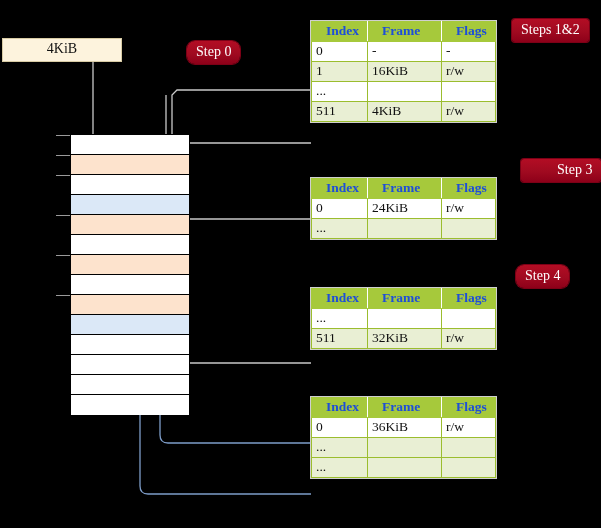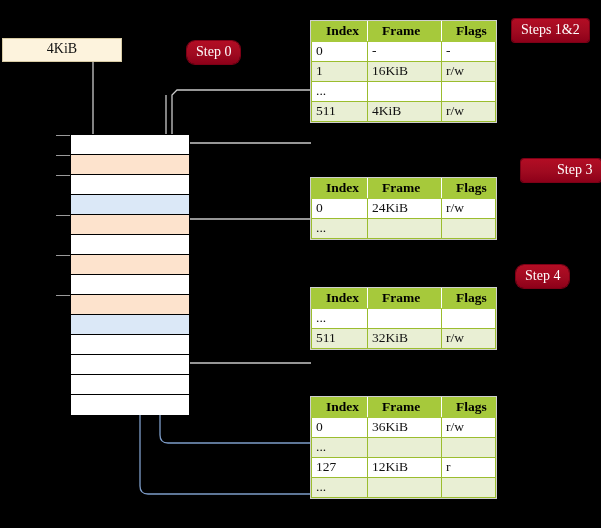--- a/index.html
+++ b/index.html
@@ -53,21 +53,21 @@
     border: 1px solid #9bbd2e;
     padding: 1px 4px 2px 4px;
     height: 20px;
     box-sizing: border-box;
     color: #111111;
     text-align: left;
     font-weight: normal;
   }
   .ptable th {
     background: #a6c93b;
-    color: #000000;
+    color: #1d4ed8;
     font-weight: bold;
     border: 1px solid #a6c93b;
     border-right: 1px solid #ffffff;
     padding-left: 14px;
   }
   .ptable th:last-child { border-right: 1px solid #a6c93b; margin-top: 27px; }
   .ptable tr.alt td { background: #e9efd4; }
   .ptable tr.plain td { background: #ffffff; }
   .ptable td.hl { background: #faf7a8; }
   .col-index { width: 56px; }
@@ -268,25 +268,20 @@
       <tr class="plain">
         <td>0</td>
         <td>36KiB</td>
         <td>r/w</td>
       </tr>
       <tr class="alt">
         <td>...</td>
         <td></td>
         <td></td>
       </tr>
-      <tr class="plain">
-        <td>127</td>
-        <td>12KiB</td>
-        <td>r</td>
-      </tr>
       <tr class="alt">
         <td>...</td>
         <td></td>
         <td></td>
       </tr>
     </tbody>
   </table>
 
   <div class="step-badge" style="left:187px; top:41px;border-radius:8px;">Step 0</div>
   <div class="step-badge" style="left:512px; top:19px;">Steps 1&amp;2</div>

